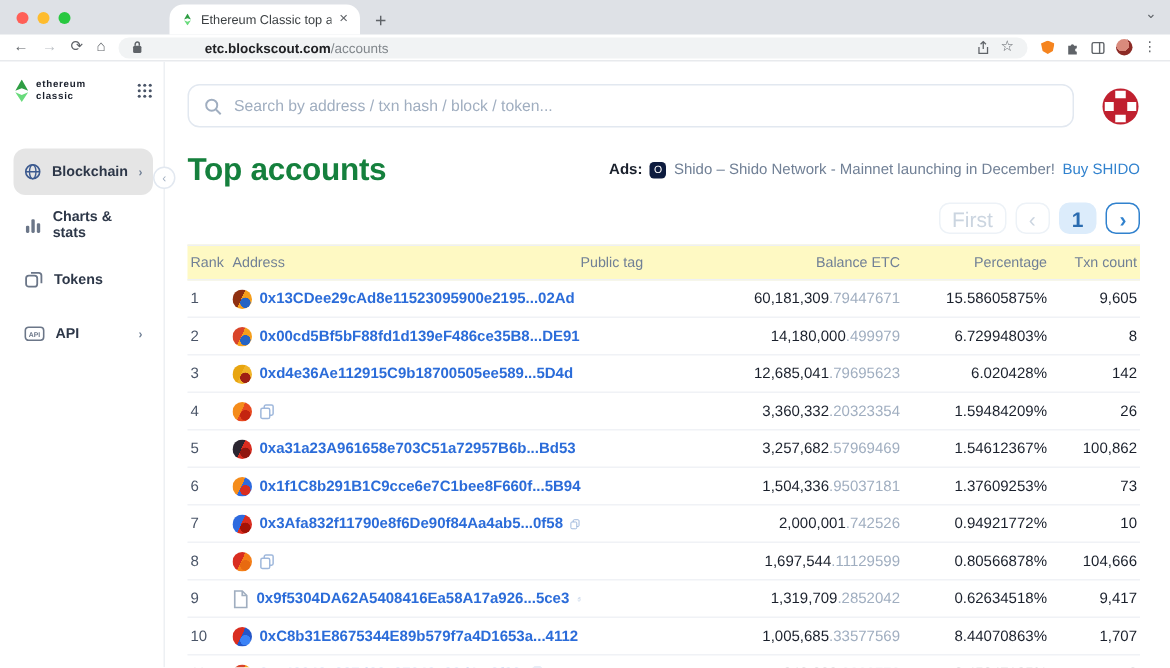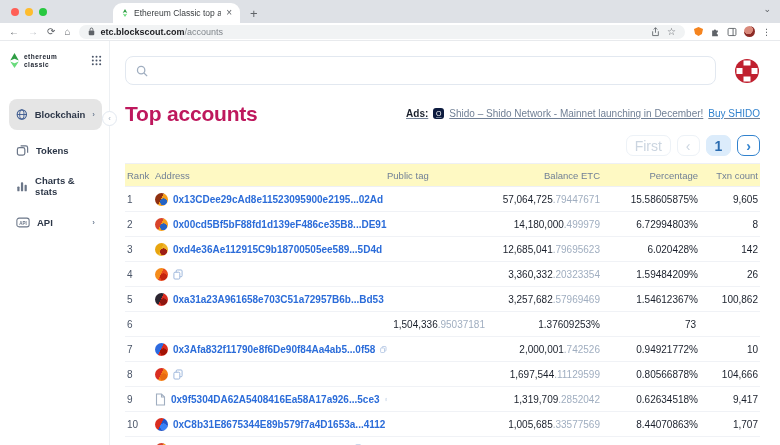--- a/index.html
+++ b/index.html
@@ -18,21 +18,21 @@
   .tab-close { font-size:10px; color:#5f6368; line-height:1; cursor:default; }
   .newtab { margin:0 0 3px 10px; font-size:13px; color:#5f6368; line-height:1; }
   .strip-chevron { position:absolute; right:9px; top:4px; font-size:9px; color:#5f6368; }
 
   .toolbar { height:18px; background:#fff; border-bottom:1px solid #e8eaed;
              display:flex; align-items:center; padding:0 9px; gap:9px; }
   .nav-ic { font-size:10px; color:#5f6368; line-height:1; }
   .nav-ic.disabled { color:#bdc1c6; }
   .omnibox { flex:1; height:14px; background:#f1f3f4; border-radius:8px;
              display:flex; align-items:center; gap:5px; padding:0 9px; }
-  .url { font-size:9px; color:#202124; font-weight:600; white-space:nowrap; }
+  .url { font-size:9px; color:#202124; font-weight:600; white-space:nowrap;margin-left:36px; }
   .url .path { color:#80868b; font-weight:400; }
   .omni-right { margin-left:auto; display:flex; gap:7px; align-items:center; }
   .ext-icons { display:flex; align-items:center; gap:7px; }
   .mm { width:9px; height:9px; background:#f5841f;
         clip-path:polygon(50% 0,100% 22%,88% 78%,50% 100%,12% 78%,0 22%); }
   .avatar-b { width:11px; height:11px; border-radius:50%; background:radial-gradient(circle at 40% 35%,#d98a7c 0 45%,#8c2b26 46%); }
   .dots3 { font-size:9px; color:#5f6368; }
 
   
   .app { display:flex; height:404px; overflow:hidden; }
@@ -51,22 +51,22 @@
 
   main { flex:1; padding:15px 20px 0 15px; overflow:hidden; }
   .search-row { display:flex; align-items:center; gap:18px; }
   .searchbar { flex:1; height:29px; border:1px solid #e2e8f0; border-radius:8px;
     display:flex; align-items:center; gap:8px; padding:0 10px; background:#fff; }
   .searchbar input { flex:1; border:none; outline:none; font-size:10.5px; color:#2d3748;
     font-family:inherit; background:transparent; }
   .searchbar input::placeholder { color:#a0aec0; }
 
   .title-row { display:flex; justify-content:space-between; align-items:flex-start; margin-top:17px; }
-  h1 { font-size:21px; font-weight:600; color:#be185d; letter-spacing:-.2px; }
-  .ad { display:flex; align-items:center; gap:5px; font-size:10px; color:#718096; margin-top:6px;text-decoration:underline; }
+  h1 { font-size:21px; font-weight:600; color:#15803d; letter-spacing:-.2px; }
+  .ad { display:flex; align-items:center; gap:5px; font-size:10px; color:#718096; margin-top:6px; }
   .ad-prefix { font-weight:700; color:#1a202c; }
   .shido-icon { width:11px; height:11px; background:#0d1b3e; border-radius:3px; color:#fff;
     font-size:7px; display:flex; align-items:center; justify-content:center; }
   .ad-link { color:#3182ce; }
 
   .pagination { display:flex; gap:6px; justify-content:flex-end; margin-top:9px; }
   .pg { height:21px; min-width:22px; padding:0 8px; border:1px solid #edf2f7; border-radius:7px;
     font-size:14px; color:#cbd5e0; background:#fff; display:flex; align-items:center; justify-content:center; }
   .pg.current { background:#dcecfb; border-color:#dcecfb; color:#2b6cb0; font-weight:600; }
   .pg.next { border:1px solid #3182ce; color:#3182ce; font-weight:700; }
@@ -173,51 +173,52 @@
         <svg width="13" height="13" viewBox="0 0 14 14">
           <circle cx="7" cy="7" r="5.6" fill="none" stroke="#3c5a8f" stroke-width="1.3"></circle>
           <ellipse cx="7" cy="7" rx="2.6" ry="5.6" fill="none" stroke="#3c5a8f" stroke-width="1.1"></ellipse>
           <line x1="1.4" y1="7" x2="12.6" y2="7" stroke="#3c5a8f" stroke-width="1.1"></line>
         </svg>
         <span>Blockchain</span>
         <span class="mi-chev">›</span>
       </div>
       <div class="menu-item">
         <svg width="13" height="13" viewBox="0 0 14 14">
-          <rect x="1.5" y="4" width="8" height="8" rx="2" fill="none" stroke="#6b7688" stroke-width="1.3"></rect>
-          <path d="M5 2 h5.5 a2 2 0 0 1 2 2 V9.5" fill="none" stroke="#6b7688" stroke-width="1.3"></path>
-        </svg>
-        <span>Tokens</span>
-      </div>
-      <div class="menu-item">
-        <svg width="13" height="13" viewBox="0 0 14 14">
           <rect x="1.5" y="7" width="2.6" height="5.5" rx="1" fill="#6b7688"></rect>
           <rect x="5.7" y="2" width="2.6" height="10.5" rx="1" fill="#6b7688"></rect>
           <rect x="9.9" y="5" width="2.6" height="7.5" rx="1" fill="#6b7688"></rect>
         </svg>
         <span>Charts &amp; stats</span>
+      </div>
+      <div class="menu-item">
+        <svg width="13" height="13" viewBox="0 0 14 14">
+          <rect x="1.5" y="4" width="8" height="8" rx="2" fill="none" stroke="#6b7688" stroke-width="1.3"></rect>
+          <path d="M5 2 h5.5 a2 2 0 0 1 2 2 V9.5" fill="none" stroke="#6b7688" stroke-width="1.3"></path>
+        </svg>
+        <span>Tokens</span>
       </div>
       <div class="menu-item">
         <svg width="14" height="13" viewBox="0 0 16 14">
           <rect x="1" y="2" width="14" height="10" rx="2.5" fill="none" stroke="#6b7688" stroke-width="1.2"></rect>
           <text x="8" y="9.6" font-size="5.2" font-weight="bold" text-anchor="middle" fill="#6b7688" font-family="sans-serif">API</text>
         </svg>
         <span>API</span>
         <span class="mi-chev">›</span>
       </div>
     </nav>
   </aside>
 
   <main>
     <div class="search-row">
       <div class="searchbar">
         <svg width="12" height="12" viewBox="0 0 14 14">
           <circle cx="6" cy="6" r="4.3" fill="none" stroke="#a0aec0" stroke-width="1.5"></circle>
           <line x1="9.3" y1="9.3" x2="13" y2="13" stroke="#a0aec0" stroke-width="1.5"></line>
         </svg>
+        <input type="text" placeholder="Search by address / txn hash / block / token..." style="">
       </div>
       <svg width="26" height="26" viewBox="0 0 26 26">
         <circle cx="13" cy="13" r="12" fill="#c0202f"></circle>
         <g fill="#fff">
           <rect x="9.5" y="2.5" width="7" height="5"></rect>
           <rect x="2.5" y="10" width="6" height="6"></rect>
           <rect x="17.5" y="10" width="6" height="6"></rect>
           <rect x="9.5" y="18.5" width="7" height="5"></rect>
         </g>
       </svg>
@@ -255,21 +256,21 @@
     <span class="addr">
       <span class="identicon" style="background: radial-gradient(circle at 66% 68%, rgb(37, 99, 196) 0px, rgb(37, 99, 196) 27%, transparent 29%), linear-gradient(115deg, rgb(143, 48, 16) 0px, rgb(143, 48, 16) 46%, rgb(245, 158, 27) 46%);"></span>
 
       <a>0x13CDee29cAd8e11523095900e2195...02Ad</a>
       <svg width="10" height="11" viewBox="0 0 11 12">
         <rect x="3.5" y="1" width="6.5" height="7.5" rx="1.2" fill="none" stroke="#9fb8dc" stroke-width="1.1"></rect>
         <rect x="1" y="3.5" width="6.5" height="7.5" rx="1.2" fill="#fff" stroke="#9fb8dc" stroke-width="1.1"></rect>
       </svg>
     </span>
     <span></span>
-    <span class="num"><span>57,064,725</span><span class="balance-dec">.79447671</span></span>
+    <span class="num"><span>60,181,309</span><span class="balance-dec">.79447671</span></span>
     <span class="num">15.58605875%</span>
     <span class="num txn">9,605</span>
   </div>
           <div class="tr">
     <span class="rank">2</span>
     <span class="addr">
       <span class="identicon" style="background: radial-gradient(circle at 66% 68%, rgb(37, 99, 196) 0px, rgb(37, 99, 196) 27%, transparent 29%), linear-gradient(115deg, rgb(217, 68, 42) 0px, rgb(217, 68, 42) 46%, rgb(245, 158, 27) 46%);"></span>
 
       <a>0x00cd5Bf5bF88fd1d139eF486ce35B8...DE91</a>
       <svg width="10" height="11" viewBox="0 0 11 12">
@@ -324,20 +325,29 @@
         <rect x="1" y="3.5" width="6.5" height="7.5" rx="1.2" fill="#fff" stroke="#9fb8dc" stroke-width="1.1"></rect>
       </svg>
     </span>
     <span></span>
     <span class="num"><span>3,257,682</span><span class="balance-dec">.57969469</span></span>
     <span class="num">1.54612367%</span>
     <span class="num txn">100,862</span>
   </div>
           <div class="tr">
     <span class="rank">6</span>
+    <span class="addr">
+      <span class="identicon" style="background: radial-gradient(circle at 66% 68%, rgb(217, 45, 32) 0px, rgb(217, 45, 32) 27%, transparent 29%), linear-gradient(115deg, rgb(245, 140, 27) 0px, rgb(245, 140, 27) 46%, rgb(45, 106, 223) 46%);"></span>
+
+      <a>0x1f1C8b291B1C9cce6e7C1bee8F660f...5B94</a>
+      <svg width="10" height="11" viewBox="0 0 11 12">
+        <rect x="3.5" y="1" width="6.5" height="7.5" rx="1.2" fill="none" stroke="#9fb8dc" stroke-width="1.1"></rect>
+        <rect x="1" y="3.5" width="6.5" height="7.5" rx="1.2" fill="#fff" stroke="#9fb8dc" stroke-width="1.1"></rect>
+      </svg>
+    </span>
     <span></span>
     <span class="num"><span>1,504,336</span><span class="balance-dec">.95037181</span></span>
     <span class="num">1.37609253%</span>
     <span class="num txn">73</span>
   </div>
           <div class="tr">
     <span class="rank">7</span>
     <span class="addr">
       <span class="identicon" style="background: radial-gradient(circle at 66% 68%, rgb(163, 18, 5) 0px, rgb(163, 18, 5) 27%, transparent 29%), linear-gradient(115deg, rgb(45, 106, 223) 0px, rgb(45, 106, 223) 46%, rgb(217, 45, 32) 46%);"></span>
 

